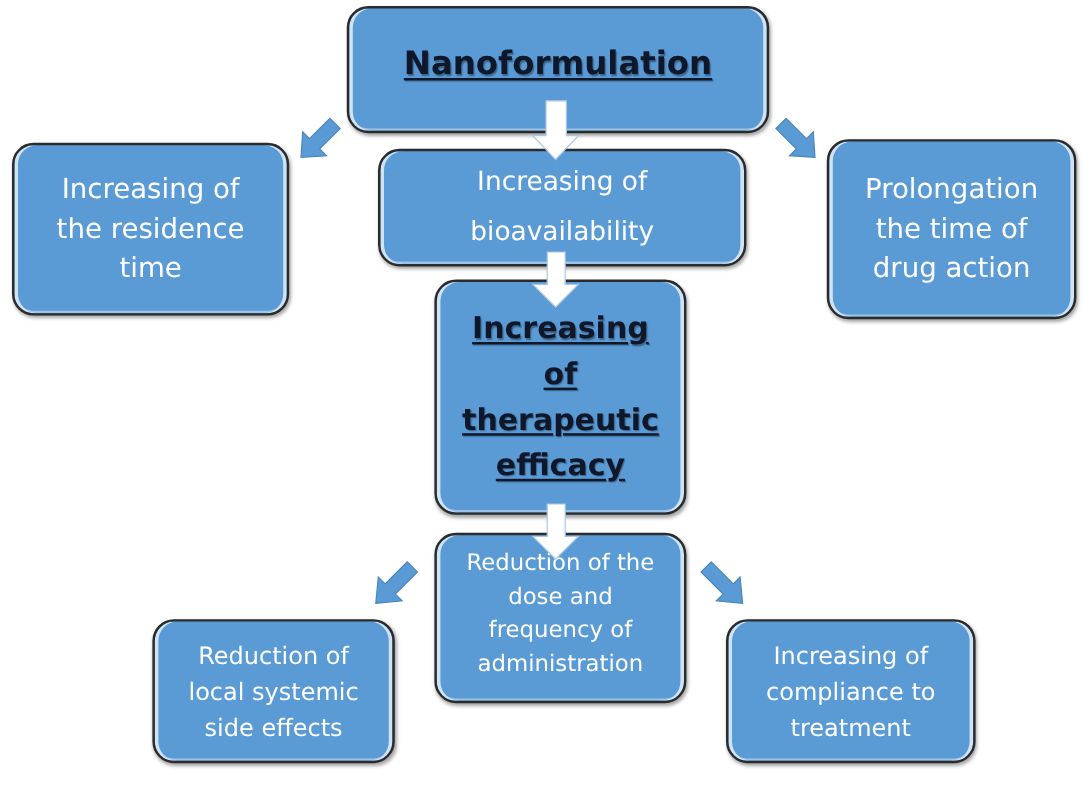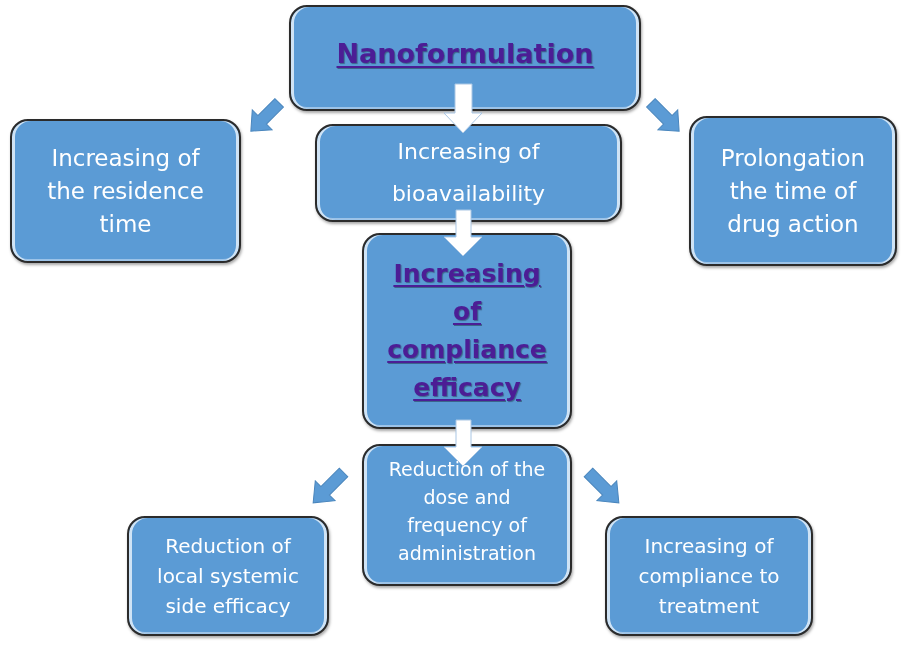--- a/index.html
+++ b/index.html
@@ -9,21 +9,21 @@
     position: absolute; box-sizing: border-box;
     background: #5b9bd5;
     border: 2px solid #2b2b2b;
     border-radius: 18px;
     box-shadow: inset 3px 0 0 #cfe3f5, inset -3px 0 0 #cfe3f5, inset 0 -2px 0 #9cc3e8, 1px 2px 3px rgba(0,0,0,0.35);
     display: flex; align-items: center; justify-content: center;
     text-align: center; color: #ffffff;
     font-family: "DejaVu Sans", sans-serif;
   }
   .box .txt { white-space: pre-line; }
-  .hl { color: #4c1d95; font-weight: bold; text-decoration: underline;
+  .hl { color: #0f172a; font-weight: bold; text-decoration: underline;
         text-decoration-thickness: 2px; text-underline-offset: 3px;
         text-shadow: 1px 1px 1px rgba(0,0,0,0.35); }
   #b-nano { left: 289px; top: 5px; width: 352px; height: 106px; border-radius: 18px; }
   #b-nano .txt { font-size: 27px; margin-top: -10px; }
   #b-bio { left: 315px; top: 124px; width: 307px; height: 98px; }
   #b-bio .txt { font-size: 22px; line-height: 42px; }
   #b-res { left: 10px; top: 119px; width: 231px; height: 144px; }
   #b-res .txt { font-size: 23px; line-height: 33px; }
   #b-prol { left: 689px; top: 116px; width: 208px; height: 150px; }
   #b-prol .txt { font-size: 23px; line-height: 33px; text-align: center; }
@@ -57,35 +57,35 @@
 </div>
 
 <div class="box" id="b-bio">
   <span class="txt">Increasing of
 bioavailability</span>
 </div>
 
 <div class="box" id="b-eff">
   <span class="txt hl">Increasing
 of
-compliance
+therapeutic
 efficacy</span>
 </div>
 
 <div class="box" id="b-dose">
   <span class="txt">Reduction of the
 dose and
 frequency of
 administration</span>
 </div>
 
 <div class="box" id="b-side">
   <span class="txt">Reduction of
 local systemic
-side efficacy</span>
+side effects</span>
 </div>
 
 <div class="box" id="b-comp">
   <span class="txt">Increasing of
 compliance to
 treatment</span>
 </div>
 
 <svg class="arrows" viewBox="0 0 910 658">
 

